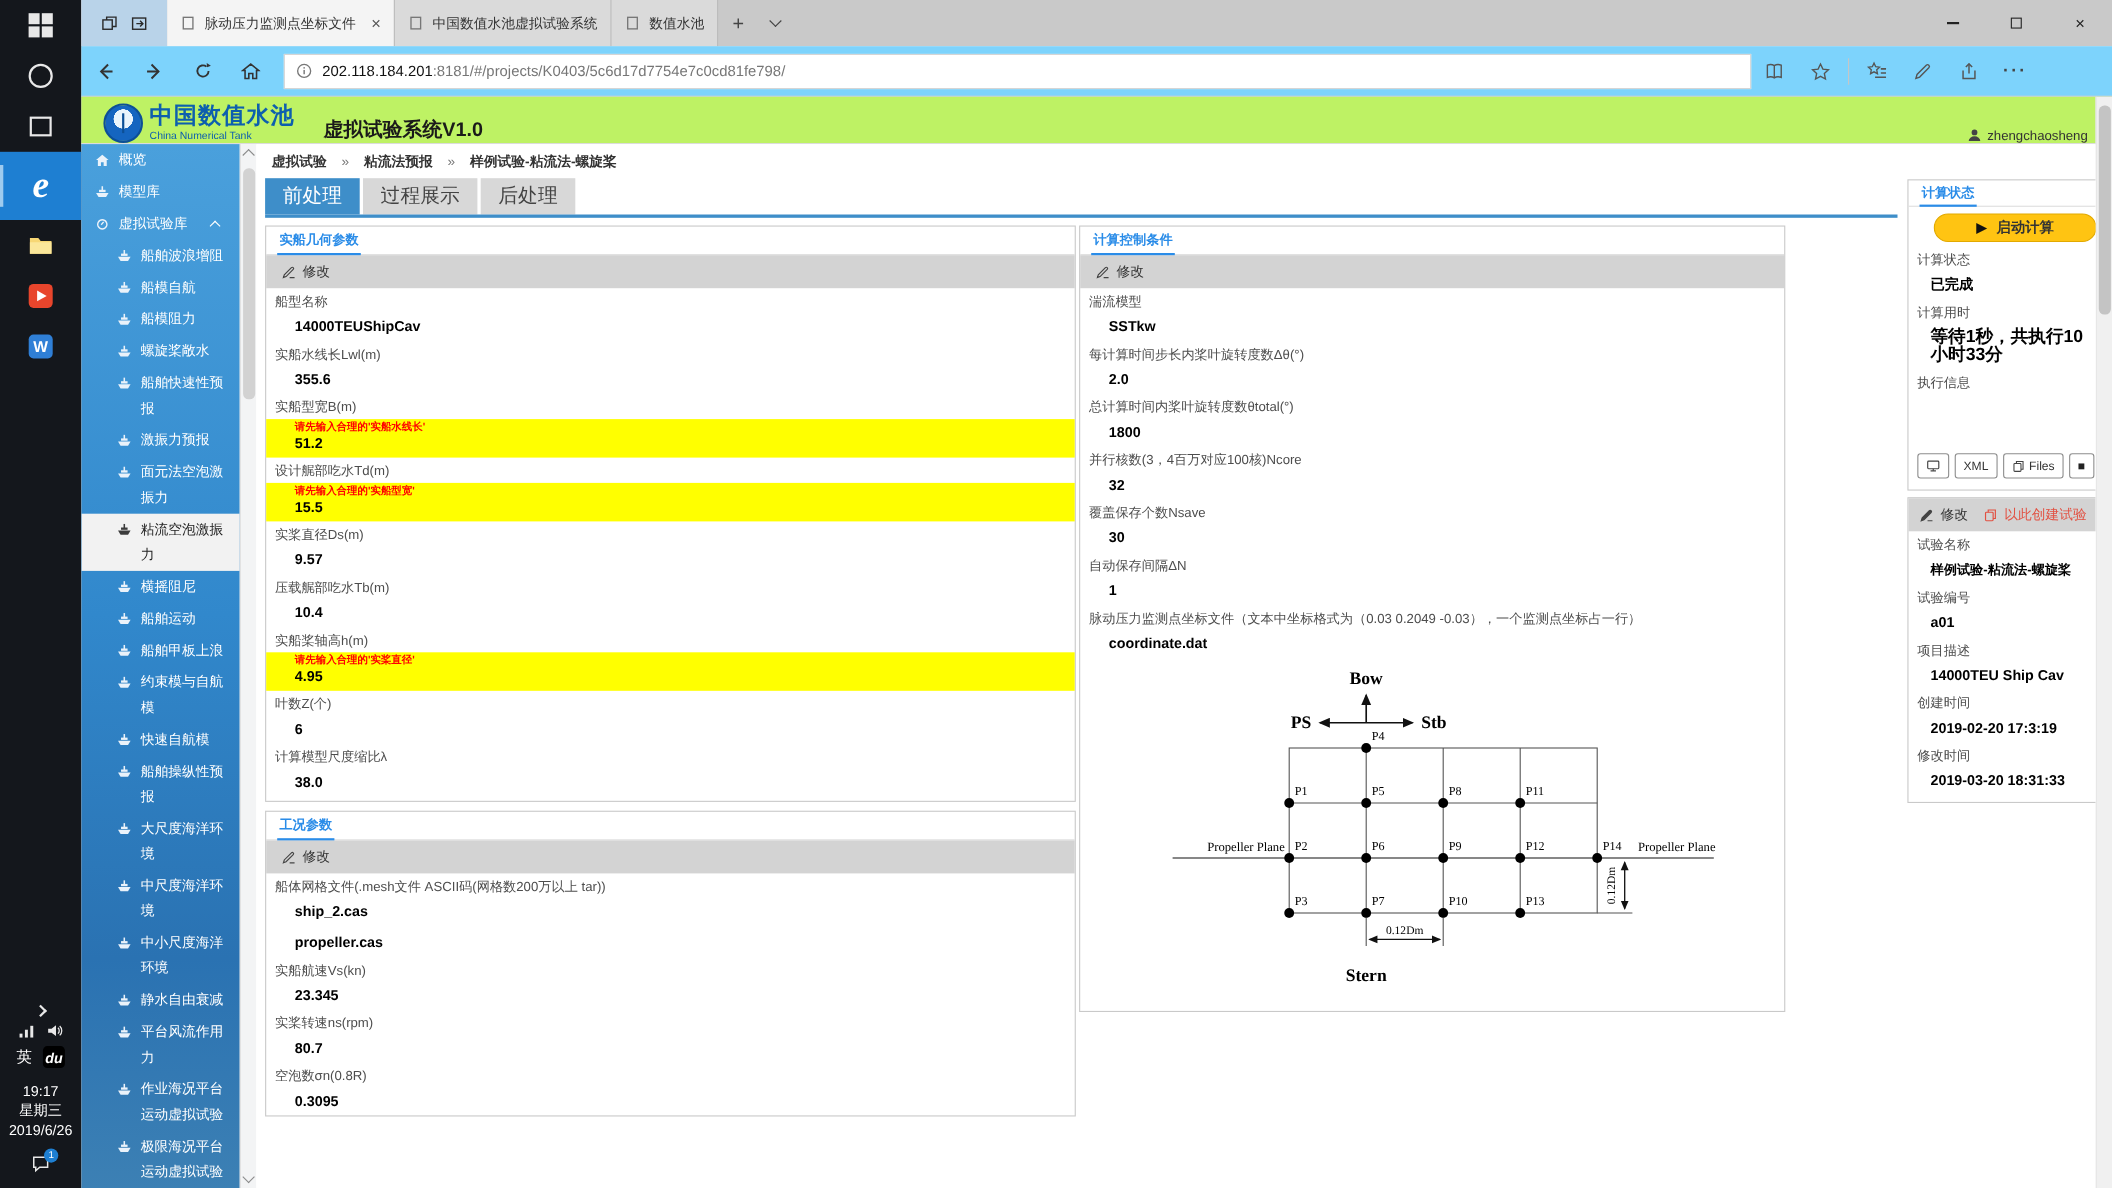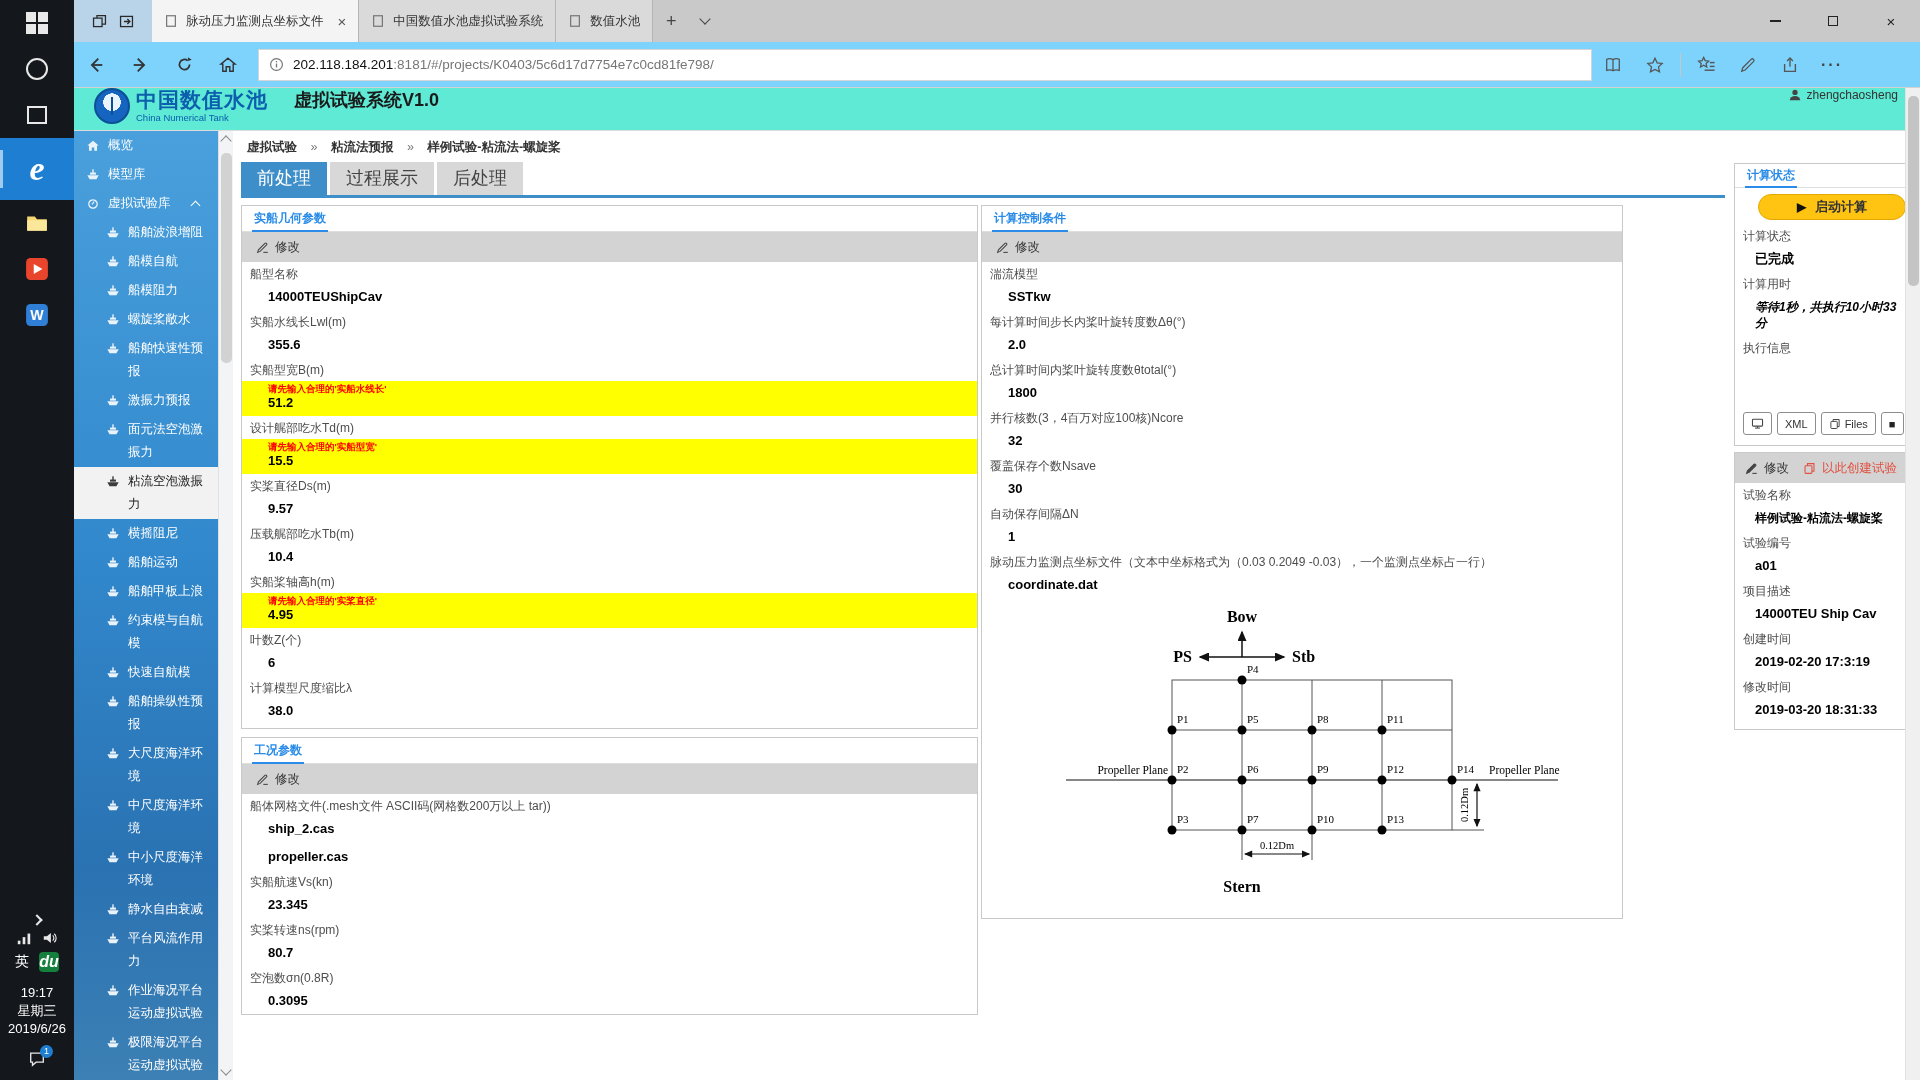--- a/index.html
+++ b/index.html
@@ -16,22 +16,22 @@
   .tb-indicator{position:absolute;left:0;top:12px;bottom:12px;width:3px;background:#9ecbef;}
   .win-logo{display:grid;grid-template-columns:10px 10px;grid-template-rows:10px 10px;gap:2px;}
   .win-logo div{background:#e8e8e8;}
   .cortana{width:22px;height:22px;border:2.5px solid #e8e8e8;border-radius:50%;}
   .taskview{width:20px;height:18px;border:2px solid #e8e8e8;}
   .tb-spacer{flex:1;}
   .tb-tray{display:flex;flex-direction:column;align-items:center;gap:6px;padding-bottom:8px;}
   .chev{display:inline-block;width:8px;height:8px;border-right:2px solid #e8e8e8;border-bottom:2px solid #e8e8e8;transform:rotate(-135deg);margin-top:4px;}
   .tray-row{display:flex;gap:10px;align-items:center;}
   .ime{font-size:14px;color:#fff;}
-  .du-badge{width:20px;height:20px;background:#15803d;color:#fff;border-radius:4px;
-            font-size:16px;font-weight:bold;font-style:italic;display:flex;align-items:center;justify-content:center;}
+  .du-badge{width:20px;height:20px;background:#000000;color:#fff;border-radius:4px;
+            font-size:13px;font-weight:bold;font-style:italic;display:flex;align-items:center;justify-content:center;}
   .clock{color:#fff;font-size:13px;text-align:center;line-height:18px;margin-top:6px;}
   .notify{position:relative;margin-top:6px;}
   .notify .badge{position:absolute;right:-7px;top:-5px;background:#1e7fd2;color:#fff;border-radius:8px;
                  font-size:9px;min-width:13px;height:13px;line-height:13px;text-align:center;padding:0 2px;}
 
   
   .tabbar{position:absolute;left:74px;top:0;right:0;height:42px;background:#c9c9c9;display:flex;align-items:stretch;}
   .tab-corner{width:78px;background:#b9d3e9;display:flex;align-items:center;justify-content:center;gap:10px;}
   .btab{display:flex;align-items:center;gap:8px;padding:0 12px;font-size:12.5px;color:#333;
         background:#dadada;border-right:1px solid #b5b5b5;max-width:250px;cursor:pointer;}
@@ -50,22 +50,22 @@
            display:flex;align-items:center;}
   .nav-ic{width:44px;height:46px;display:flex;align-items:center;justify-content:center;color:#3a3a3a;cursor:pointer;}
   .urlbox{margin-left:8px;width:1334px;height:32px;background:#fff;border:1px solid #d5d5d5;
           display:flex;align-items:center;padding:0 10px;font-size:13.5px;}
   .urlbox .host{color:#111;}
   .urlbox .path{color:#767676;}
   .bar-ic{width:42px;height:46px;display:flex;align-items:center;justify-content:center;cursor:pointer;color:#444;}
   .bar-sep{width:1px;height:24px;background:#c6c6c6;margin:0 4px;}
 
   
-  .appheader{position:absolute;left:74px;top:88px;right:0;height:43px;background:#5eead4;border-bottom:1px solid #dcdcdc;
-             display:flex;align-items:flex-start;}
+  .appheader{position:absolute;left:74px;top:88px;right:0;height:43px;background:#bef264;border-bottom:1px solid #dcdcdc;
+             display:flex;align-items:flex-end;}
   .logo-wrap{display:flex;align-items:center;margin-left:20px;gap:6px;}
   .roundel{width:36px;height:36px;border-radius:50%;background:radial-gradient(circle at 50% 38%,#eaf4fc 0 34%,#1565c0 35% 100%);
            border:2px solid #0d4f96;position:relative;}
   .roundel::after{content:"";position:absolute;left:50%;top:22%;width:2px;height:56%;background:#0d4f96;transform:translateX(-50%);}
   .brand{line-height:1;}
   .brand .cn{font-size:21px;font-weight:bold;color:#0d5fae;letter-spacing:1px;}
   .brand .en{font-size:9.5px;color:#0d5fae;margin-top:3px;}
   .apptitle{font-size:18px;font-weight:bold;color:#1a1a1a;margin-left:26px;}
   .userbox{margin-left:auto;margin-right:22px;display:flex;align-items:center;gap:5px;font-size:12px;color:#333;}
 
@@ -808,21 +808,21 @@
         <div class="runbtn">
           <span class="play">▶</span>
           <span>启动计算</span>
         </div>
         <div class="field">
             <div class="f-label">计算状态</div>
             <div class="f-value" style="padding-left:20px;">已完成</div>
           </div>
         <div class="field">
             <div class="f-label">计算用时</div>
-            <div class="f-value" style="padding-left:20px;font-size:12px;font-style:italic;">等待1秒，共执行10小时33分</div>
+            <div class="f-value" style="padding-left:20px;font-size:16px;">等待1秒，共执行10小时33分</div>
           </div>
         <div class="field">
             <div class="f-label">执行信息</div>
             <div class="f-value" style="padding-left:20px;"></div>
           </div>
         <div class="blank-exec"></div>
         <div class="sbtn-row">
           <div class="sbtn">
               <svg width="13" height="13">
                 <use href="#i-monitor"></use>

